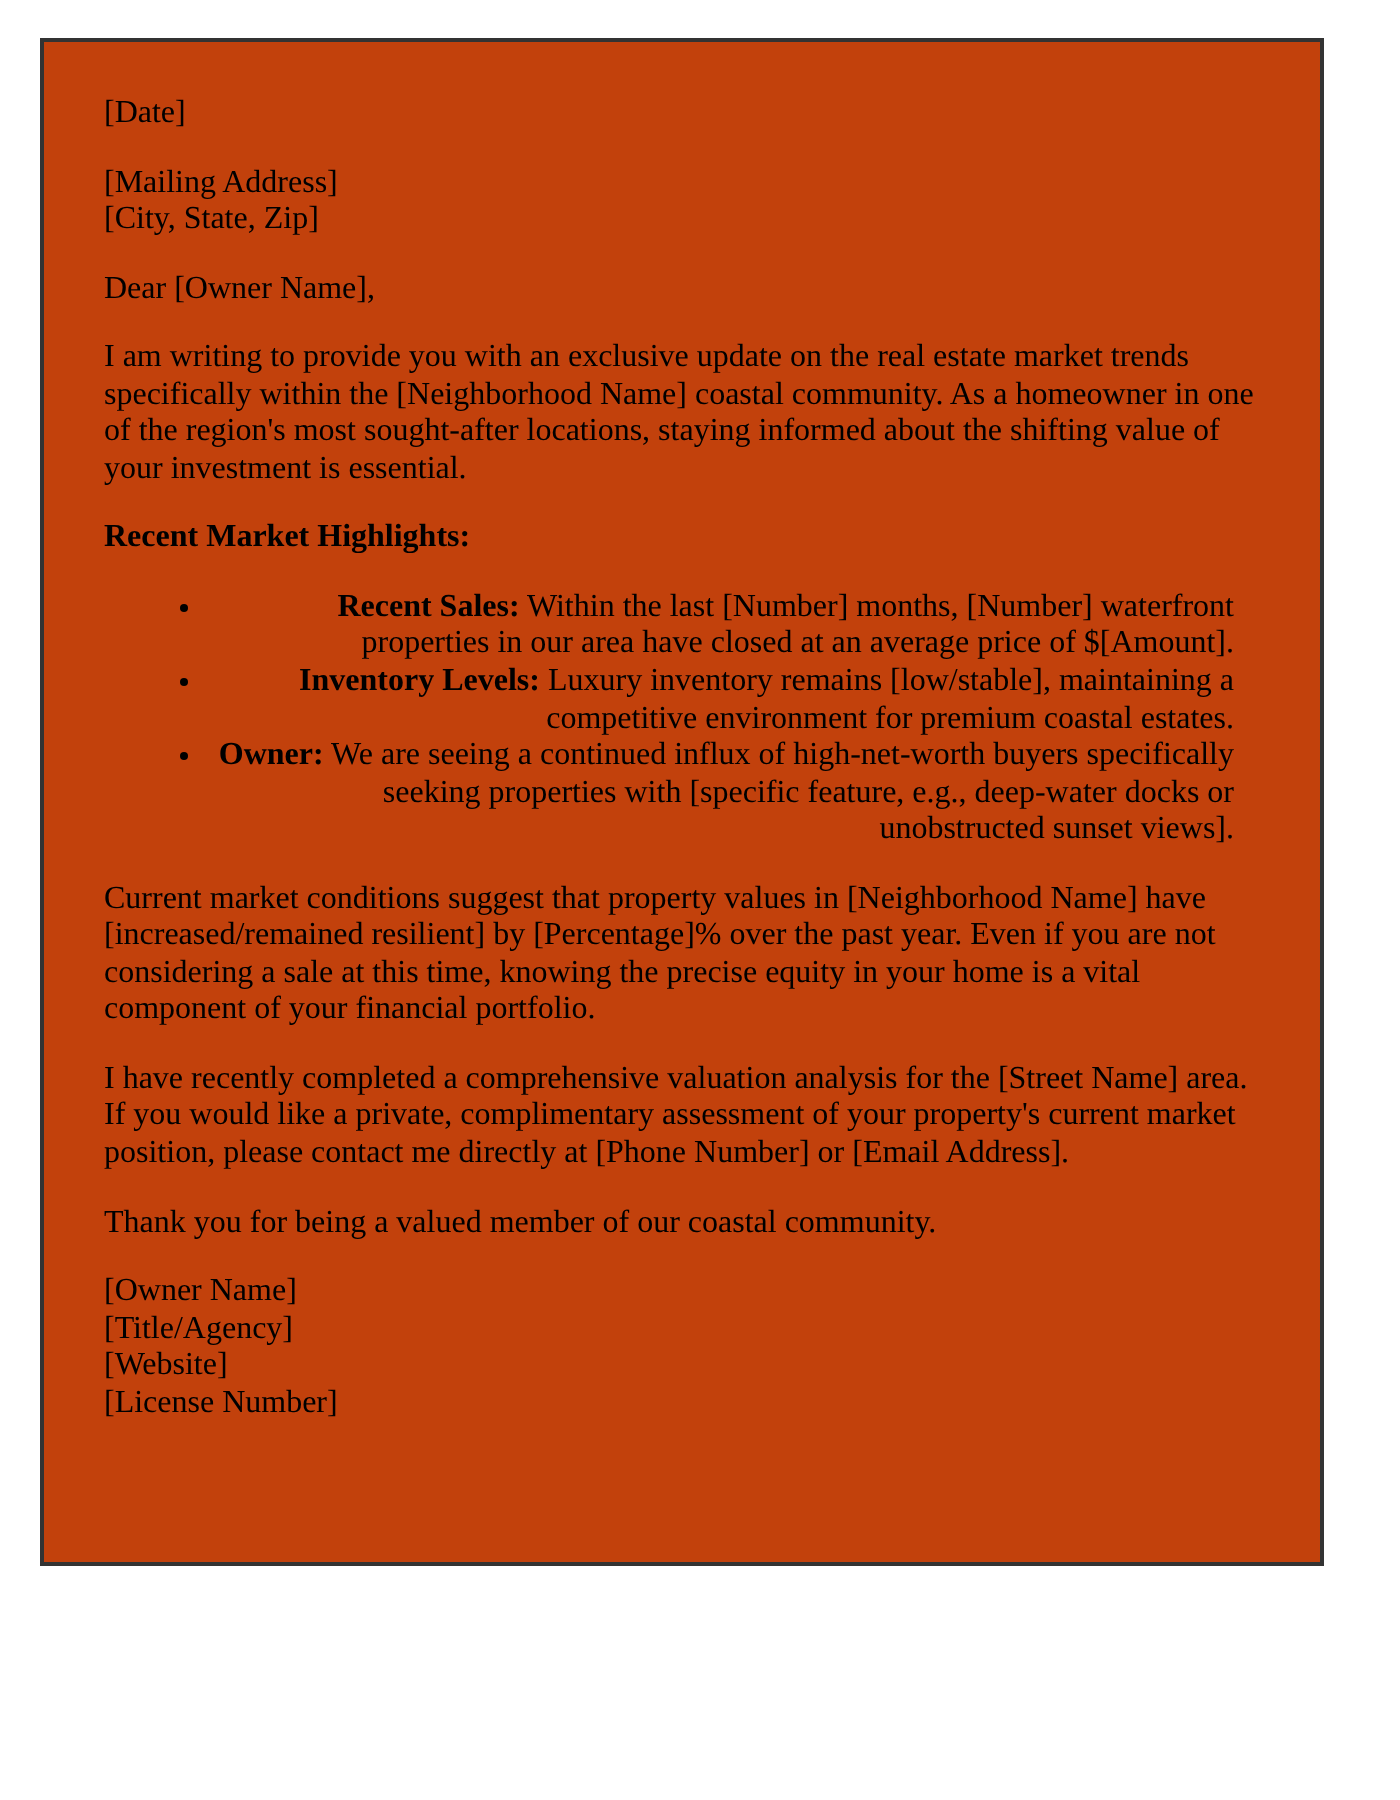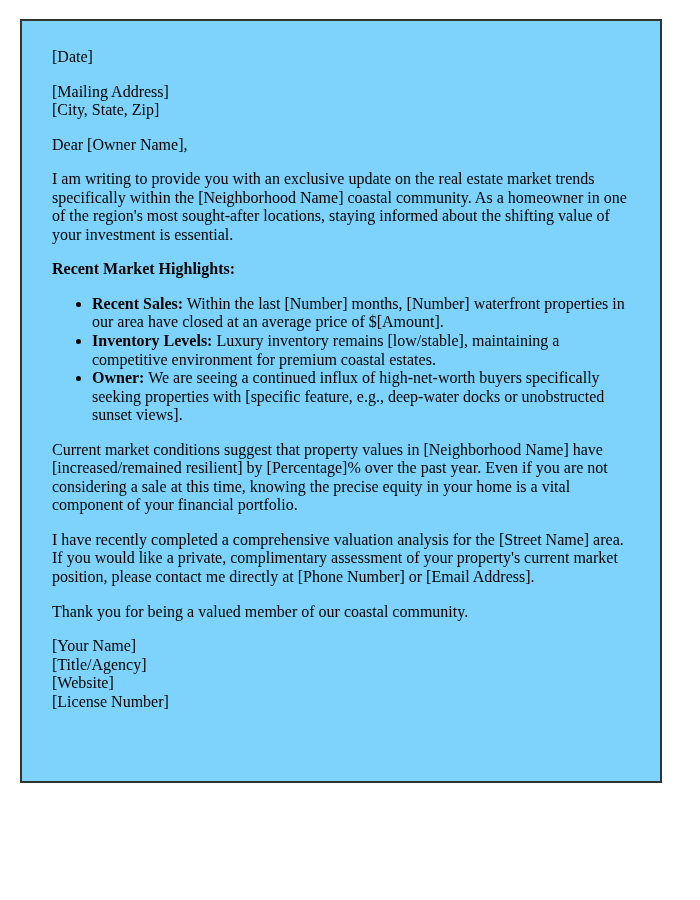--- a/index.html
+++ b/index.html
@@ -12,43 +12,44 @@
     color: #000000;
   }
   .page {
     position: absolute;
     left: 20px;
     top: 19px;
     width: 642px;
     height: 764px;
     box-sizing: border-box;
     border: 2px solid #333333;
-    background: #7dd3fc;
+    background: #c2410c;
     padding: 27px 30px;
     font-size: 16px;
     line-height: 1.16;
   }
   .page p {
     margin: 16px 0;
   }
   .page p:first-child {
     margin-top: 0;
   }
   .block {
     margin: 16px 0;
   }
   .block div {
     margin: 0;
   }
   .bold {
     font-weight: bold;
   }
   ul.highlights {
-    margin: 16px 0;
+    margin: 16px 13px;
     padding-left: 40px;
+    text-align: right;
   }
   ul.highlights li {
     margin: 0;
   }
 </style>
 </head>
 <body>
 
 <div class="page">
 
@@ -72,19 +73,19 @@
   </ul>
 
   <p>Current market conditions suggest that property values in [Neighborhood Name] have [increased/remained resilient] by [Percentage]% over the past year. Even if you are not considering a sale at this time, knowing the precise equity in your home is a vital component of your financial portfolio.</p>
 
   <p>I have recently completed a comprehensive valuation analysis for the [Street Name] area. If you would like a private, complimentary assessment of your property's current market position, please contact me directly at [Phone Number] or [Email Address].</p>
 
   <p>Thank you for being a valued member of our coastal community.</p>
 
 
   <div class="block">
-    <div>[Your Name]</div>
+    <div>[Owner Name]</div>
     <div>[Title/Agency]</div>
     <div>[Website]</div>
     <div>[License Number]</div>
   </div>
 
 </div>
 
 </body></html>

